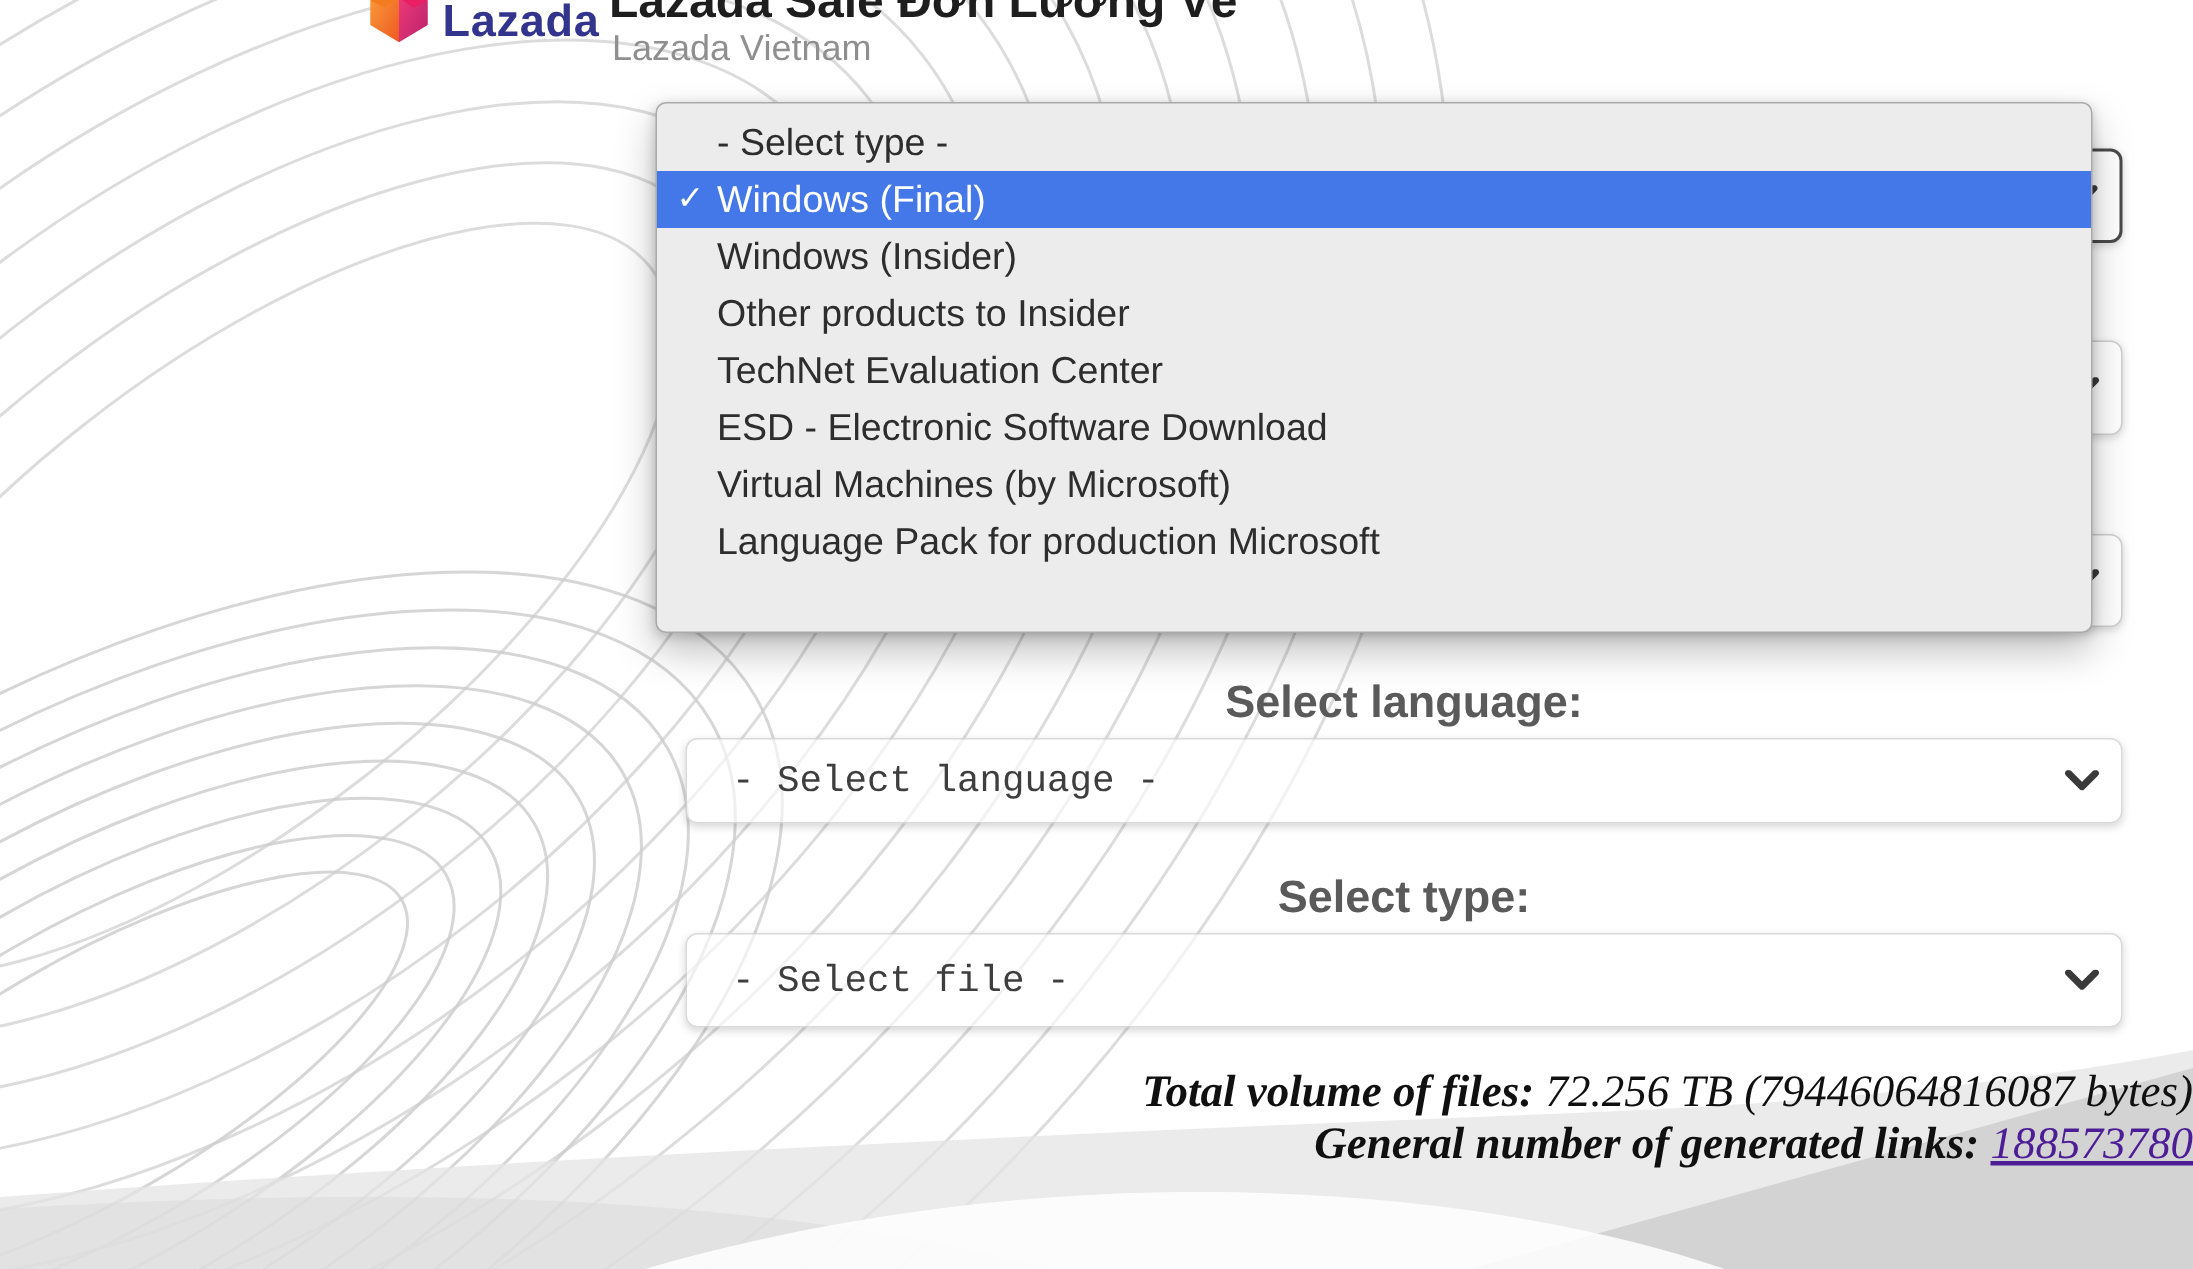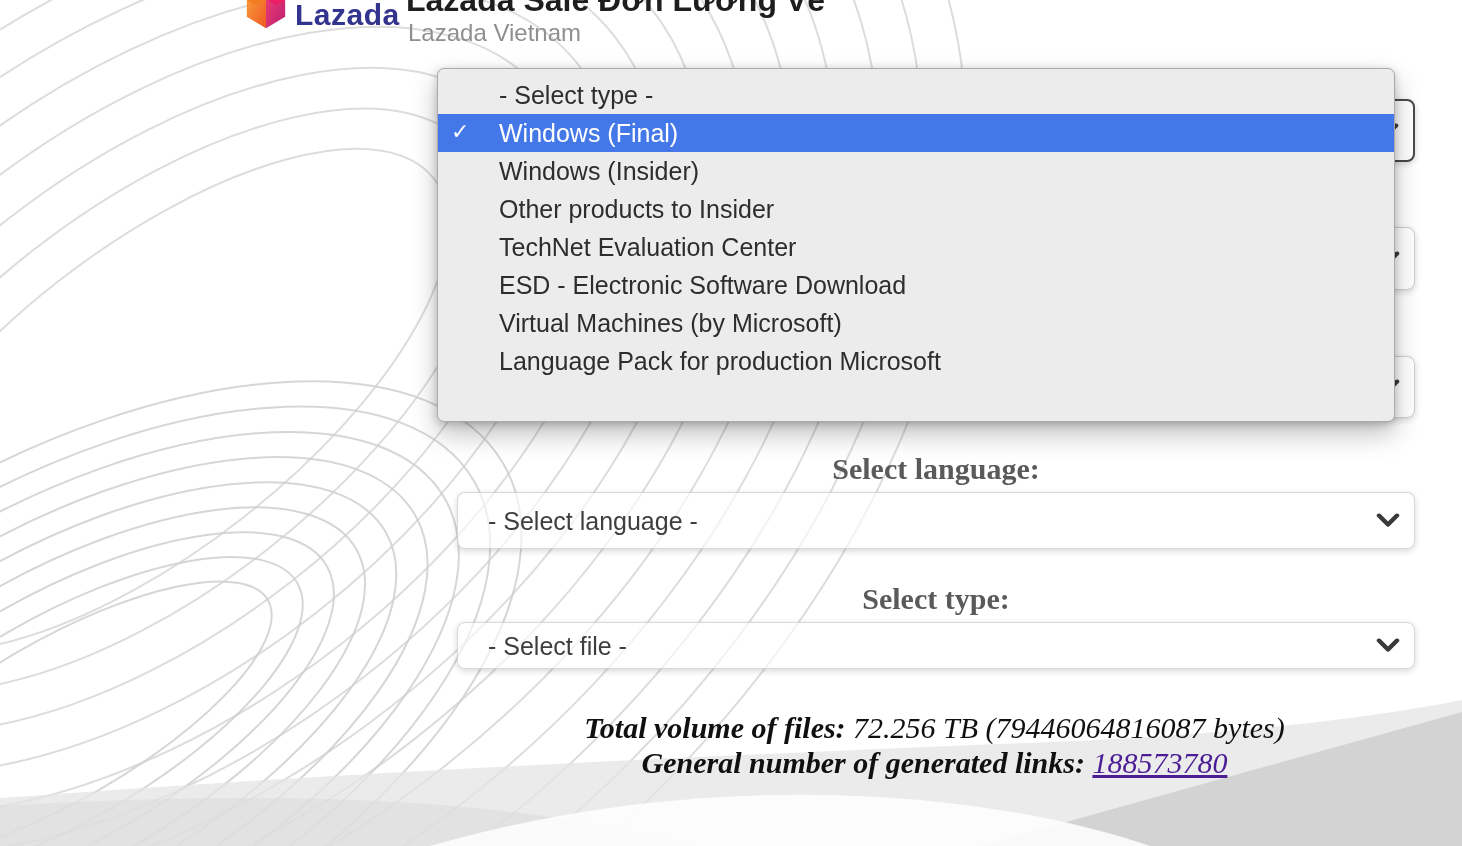--- a/index.html
+++ b/index.html
@@ -25,61 +25,61 @@
     position:absolute; left:408px; top:19px; z-index:2;
     font-size:24px; color:#8f8f8f;
   }
 
   
   .native-select {
     position:absolute; left:457px; width:958px; z-index:1;
     background:#ffffff; border:1px solid #d0d0d0; border-radius:8px;
     box-shadow:0 2px 6px rgba(0,0,0,.16);
   }
-  .native-select.glass { background:rgba(255,255,255,.62); border:1px solid rgba(185,185,185,.55); }
+  .native-select.glass { background:rgba(255,255,255,.62); border:1px solid rgba(185,185,185,.55);font-family:Liberation Mono, monospace; }
   .native-select.focused { border:2px solid #4a4a4a; }
   #type-select   { top:99px;  height:63px; }
   #mid-select    { top:227px; height:63px; }
   #third-select  { top:356px; height:62px; }
   #language-select { top:492px; height:57px; }
-  #file-select     { top:622px; height:47px; }
+  #file-select     { top:622px; height:63px; }
   .select-label {
     position:absolute; left:30px; top:50%; transform:translateY(-50%);
     font-size:25px; color:#3e3e3e; white-space:nowrap;
   }
   .chevron { position:absolute; right:14px; top:50%; transform:translateY(-50%); }
 
   
   .section-heading {
     position:absolute; left:457px; width:958px; z-index:1; text-align:center;
-    font-family:Liberation Serif, serif;
+    font-family:Liberation Sans, sans-serif;
     font-weight:bold; font-size:30px; color:#5a5a5a;
   }
   #language-heading { top:452px; }
   #file-heading     { top:582px; }
   .footer-line {
-    position:absolute; left:407px; width:1055px; z-index:1; text-align:center;
+    position:absolute; left:407px; width:1055px; z-index:1; text-align:right;
     font-family:"Liberation Serif","DejaVu Serif",serif;
     font-style:italic; font-size:30px; color:#101010; white-space:nowrap;
   }
   #footer-line1 { top:711px; }
   #footer-line2 { top:746px; }
   .f-label { font-weight:bold; }
   .f-link  { color:#4c1d95; text-decoration:underline; cursor:pointer; }
 
   
   #dropdown-panel {
     position:absolute; left:437px; top:68px; width:958px; height:354px; z-index:10;
     background:#ececec; border:1px solid #aaaaaa; border-radius:7px;
     box-shadow:0 12px 26px rgba(0,0,0,.25), 0 2px 8px rgba(0,0,0,.18);
     padding-top:7px; overflow:hidden;
   }
   .dd-row {
     position:relative; height:38px; display:flex; align-items:center;
-    padding-left:61px; font-size:25px; color:#2d2d2d; cursor:default;
+    padding-left:40px; font-size:25px; color:#2d2d2d; cursor:default;
   }
   .dd-row .check {
     position:absolute; left:13px; top:50%; transform:translateY(-53%);
     font-size:22px; font-weight:bold; visibility:hidden;
   }
   .dd-row.selected { background:#4478e8; color:#ffffff; }
   .dd-row.selected .check { visibility:visible; }
 </style>
 </head>
 <body>

